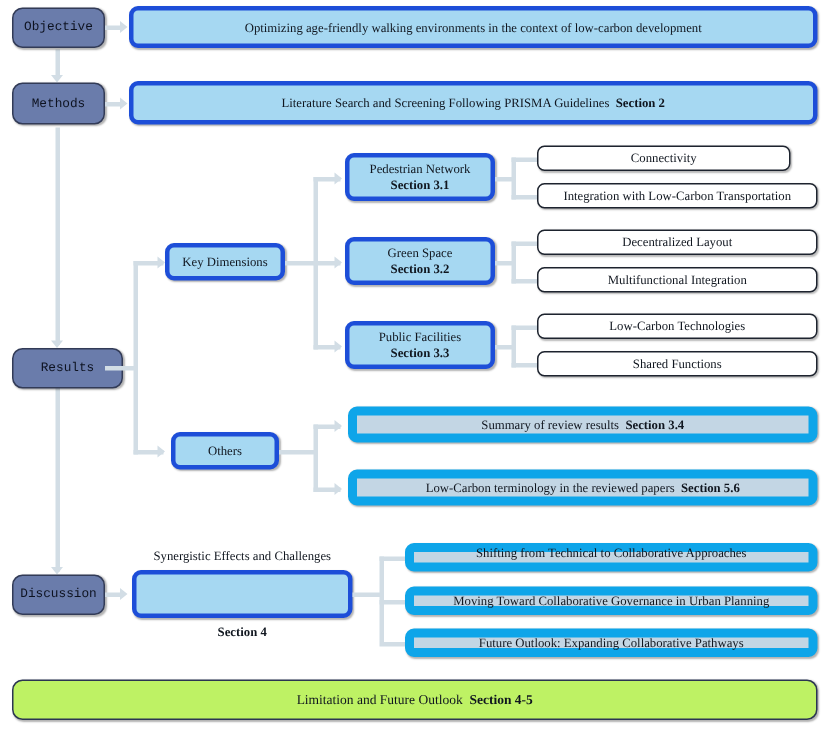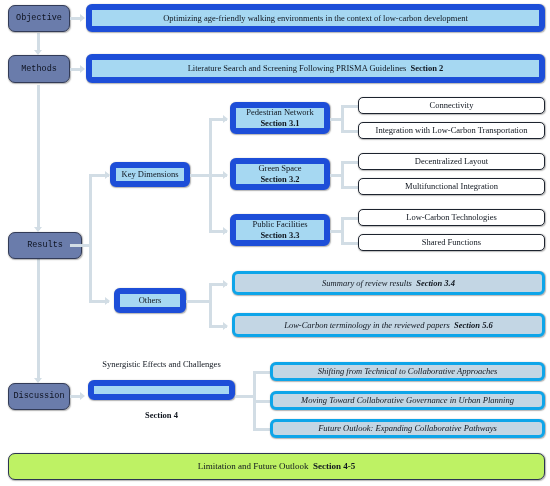--- a/index.html
+++ b/index.html
@@ -38,27 +38,26 @@
   .stage{
     background:#6a7cab;
     border:1px solid #323b57;
     color:#0d1220;
     border-radius:7px;
     font-size:8.5px;
     font-family:Liberation Mono, monospace;
   }
   .primary{
     background:#a6d8f2;
-    border:6px solid #1d4ed8;
+    border:3px solid #1d4ed8;
     text-align:right;
   }
   .muted{
     background:#c3d6e4;
-    border:3px solid #0ea5e9;
-    font-style:italic;
+    border:6px solid #0ea5e9;
   }
   .plain{
     background:#ffffff;
     border:1px solid #1d232e;
     border-radius:5px;
     box-shadow:0.7px 0.7px 1.2px rgba(0,0,0,0.28);
   }
   .footer{
     background:#bef264;
     border:1px solid #2b3552;
@@ -145,21 +144,21 @@
   <div class="arw" style="left:223px;top:227px;"></div>
 
   <div class="node primary" style="left:230px;top:102px;width:100px;height:32px;flex-direction:column;">
     <span class="ttl">Pedestrian Network</span>
     <span class="sec">Section 3.1</span>
   </div>
   <div class="ln lnh" style="left:330px;top:118px;width:14px;"></div>
   <div class="ln lnv" style="left:341px;top:105px;height:28px;"></div>
   <div class="ln lnh" style="left:341px;top:105px;width:17px;"></div>
   <div class="ln lnh" style="left:341px;top:130px;width:17px;"></div>
-  <div class="node plain" style="left:358px;top:97px;width:187px;height:17px;">
+  <div class="node plain" style="left:358px;top:97px;width:169px;height:17px;">
     <span>Connectivity</span>
   </div>
   <div class="node plain" style="left:358px;top:122px;width:187px;height:17px;">
     <span>Integration with Low-Carbon Transportation</span>
   </div>
 
   <div class="node primary" style="left:230px;top:158px;width:100px;height:32px;flex-direction:column;">
     <span class="ttl">Green Space</span>
     <span class="sec">Section 3.2</span>
   </div>
@@ -202,21 +201,21 @@
   <div class="node muted" style="left:232px;top:313px;width:313px;height:24px;">
     <span><span>Low-Carbon terminology in the reviewed papers</span>&nbsp;&nbsp;<span class="inl">Section 5.6</span></span>
   </div>
 
   <div class="node stage" style="left:8px;top:383px;width:62px;height:27px;">
     <span>Discussion</span>
   </div>
   <div class="ln lnh" style="left:70px;top:395px;width:12px;"></div>
   <div class="arw" style="left:80px;top:392px;"></div>
 
-  <div class="node primary" style="left:88px;top:380px;width:147px;height:20px;flex-direction:column;gap:40px;">
+  <div class="node primary" style="left:88px;top:380px;width:147px;height:32px;flex-direction:column;gap:40px;">
     <span class="ttl">Synergistic Effects and Challenges</span>
     <span class="sec">Section 4</span>
   </div>
 
   <div class="ln lnh" style="left:235px;top:395px;width:20px;"></div>
   <div class="ln lnv" style="left:253px;top:371px;height:57px;"></div>
   <div class="ln lnh" style="left:253px;top:371px;width:17px;"></div>
   <div class="ln lnh" style="left:253px;top:400px;width:17px;"></div>
   <div class="ln lnh" style="left:253px;top:428px;width:17px;"></div>
 

